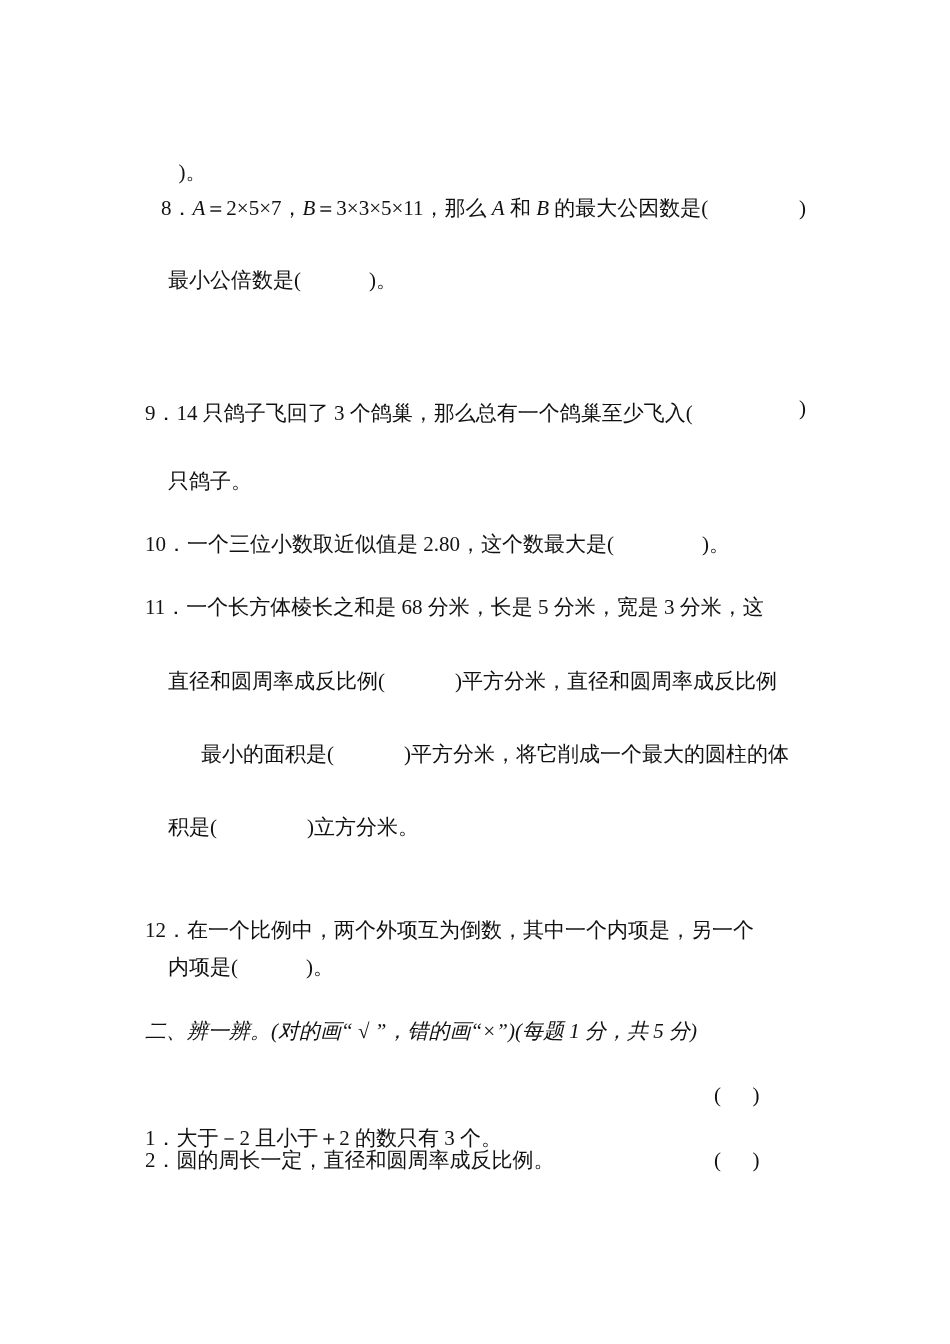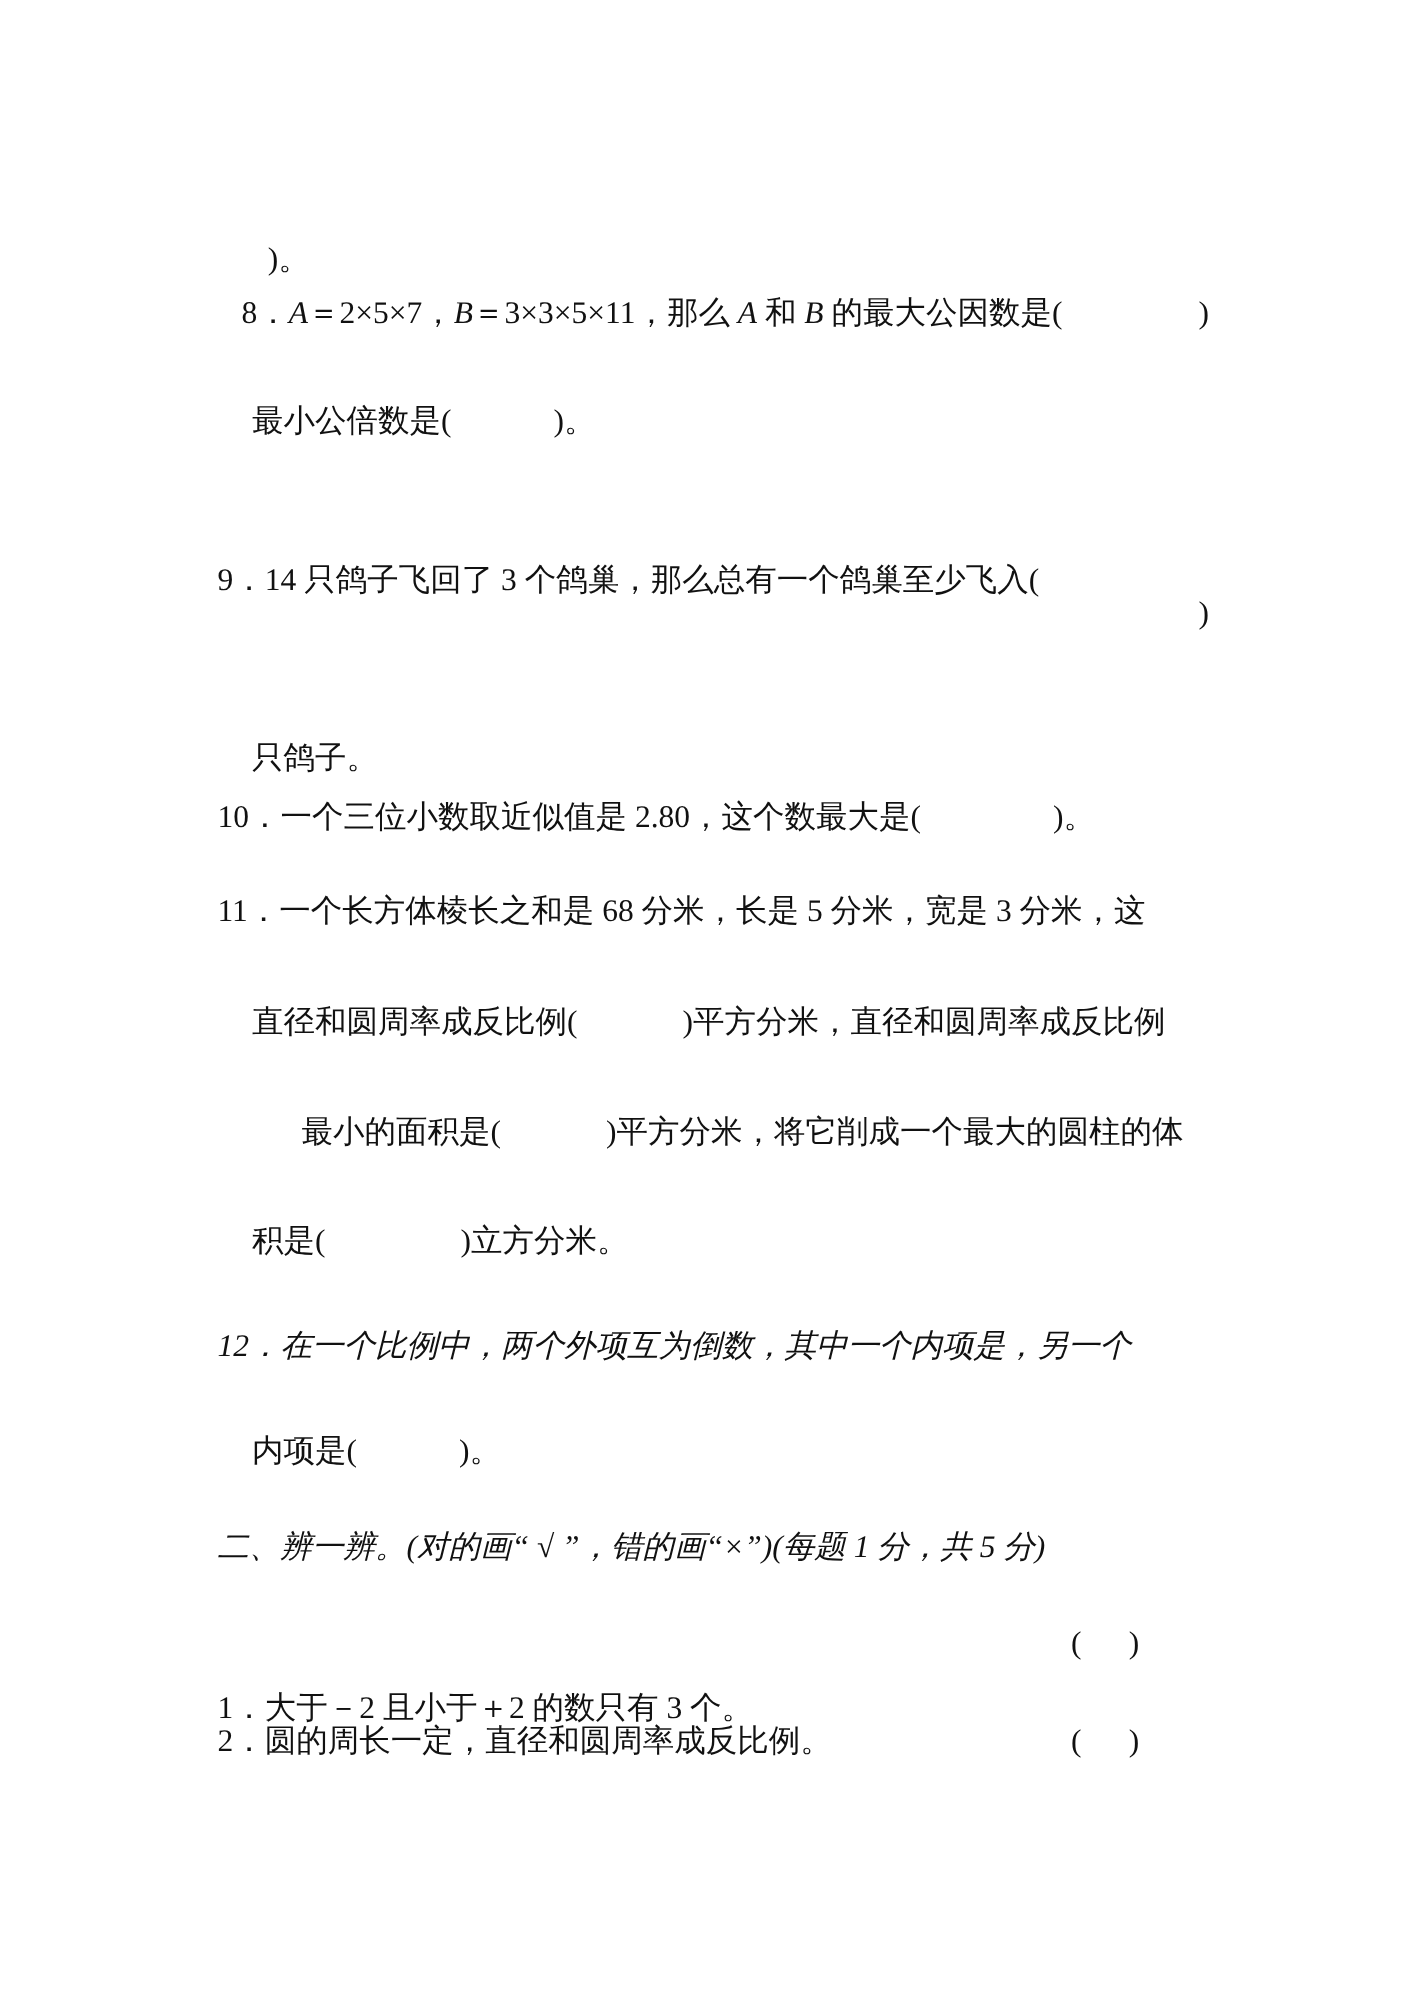--- a/index.html
+++ b/index.html
@@ -45,36 +45,36 @@
 
 <div class="line indent" style="top:130px;">
   <span>)。</span>
 </div>
 
 <div class="line num" style="top:194px;margin-left:16px;"><span>8．</span><span class="it">A</span><span>＝2×5×7，</span><span class="it">B</span><span>＝3×3×5×11，那么 </span><span class="it">A</span><span> 和 </span><span class="it">B</span><span> 的最大公因数是(</span></div>
 <div class="right-paren" style="top:194px;">)</div>
 
 <div class="line indent" style="top:266px;"><span>最小公倍数是(</span><span class="gap" style="width:68px;"></span><span>)。</span></div>
 
-<div class="line num" style="top:372px;font-family:Liberation Serif, serif;"><span>9．</span><span>14 只鸽子飞回了 3 个鸽巢，那么总有一个鸽巢至少飞入(</span></div>
+<div class="line num" style="top:399px;font-family:Liberation Serif, serif;"><span>9．</span><span>14 只鸽子飞回了 3 个鸽巢，那么总有一个鸽巢至少飞入(</span></div>
 <div class="right-paren" style="top:394px;">)</div>
 
-<div class="line indent" style="top:467px;margin-top:24px;"><span>只鸽子。</span></div>
+<div class="line indent" style="top:467px;"><span>只鸽子。</span></div>
 
 <div class="line num" style="top:530px;text-align:right;"><span>10．</span><span>一个三位小数取近似值是 2.80，这个数最大是(</span><span class="gap" style="width:88px;"></span><span>)。</span></div>
 
 <div class="line num" style="top:593px;"><span>11．</span><span>一个长方体棱长之和是 68 分米，长是 5 分米，宽是 3 分米，这</span></div>
 
 <div class="line indent" style="top:667px;"><span>直径和圆周率成反比例(</span><span class="gap" style="width:70px;"></span><span>)平方分米，直径和圆周率成反比例</span></div>
 
 <div class="line indent" style="top:740px;margin-left:33px;"><span>最小的面积是(</span><span class="gap" style="width:70px;"></span><span>)平方分米，将它削成一个最大的圆柱的体</span></div>
 
 <div class="line indent" style="top:813px;"><span>积是(</span><span class="gap" style="width:90px;"></span><span>)立方分米。</span></div>
 
-<div class="line num" style="top:883px;font-style:italic;"><span>12．</span><span>在一个比例中，两个外项互为倒数，其中一个内项是，另一个</span></div>
+<div class="line num" style="top:916px;"><span>12．</span><span>在一个比例中，两个外项互为倒数，其中一个内项是，另一个</span></div>
 
 <div class="line indent" style="top:953px;"><span>内项是(</span><span class="gap" style="width:68px;"></span><span>)。</span></div>
 
 <div class="line num" style="top:1017px;font-style:italic;">二、辨一辨。(对的画“ √ ”，错的画“×”)(每题 1 分，共 5 分)</div>
 
 <div class="line num" style="top:1124px;"><span>1．</span><span>大于－2 且小于＋2 的数只有 3 个。</span></div>
 <div class="tf-paren" style="top:1081px;">(　  )</div>
 
 <div class="line num" style="top:1146px;"><span>2．</span><span>圆的周长一定，直径和圆周率成反比例。</span></div>
 <div class="tf-paren" style="top:1146px;">(　  )</div>

